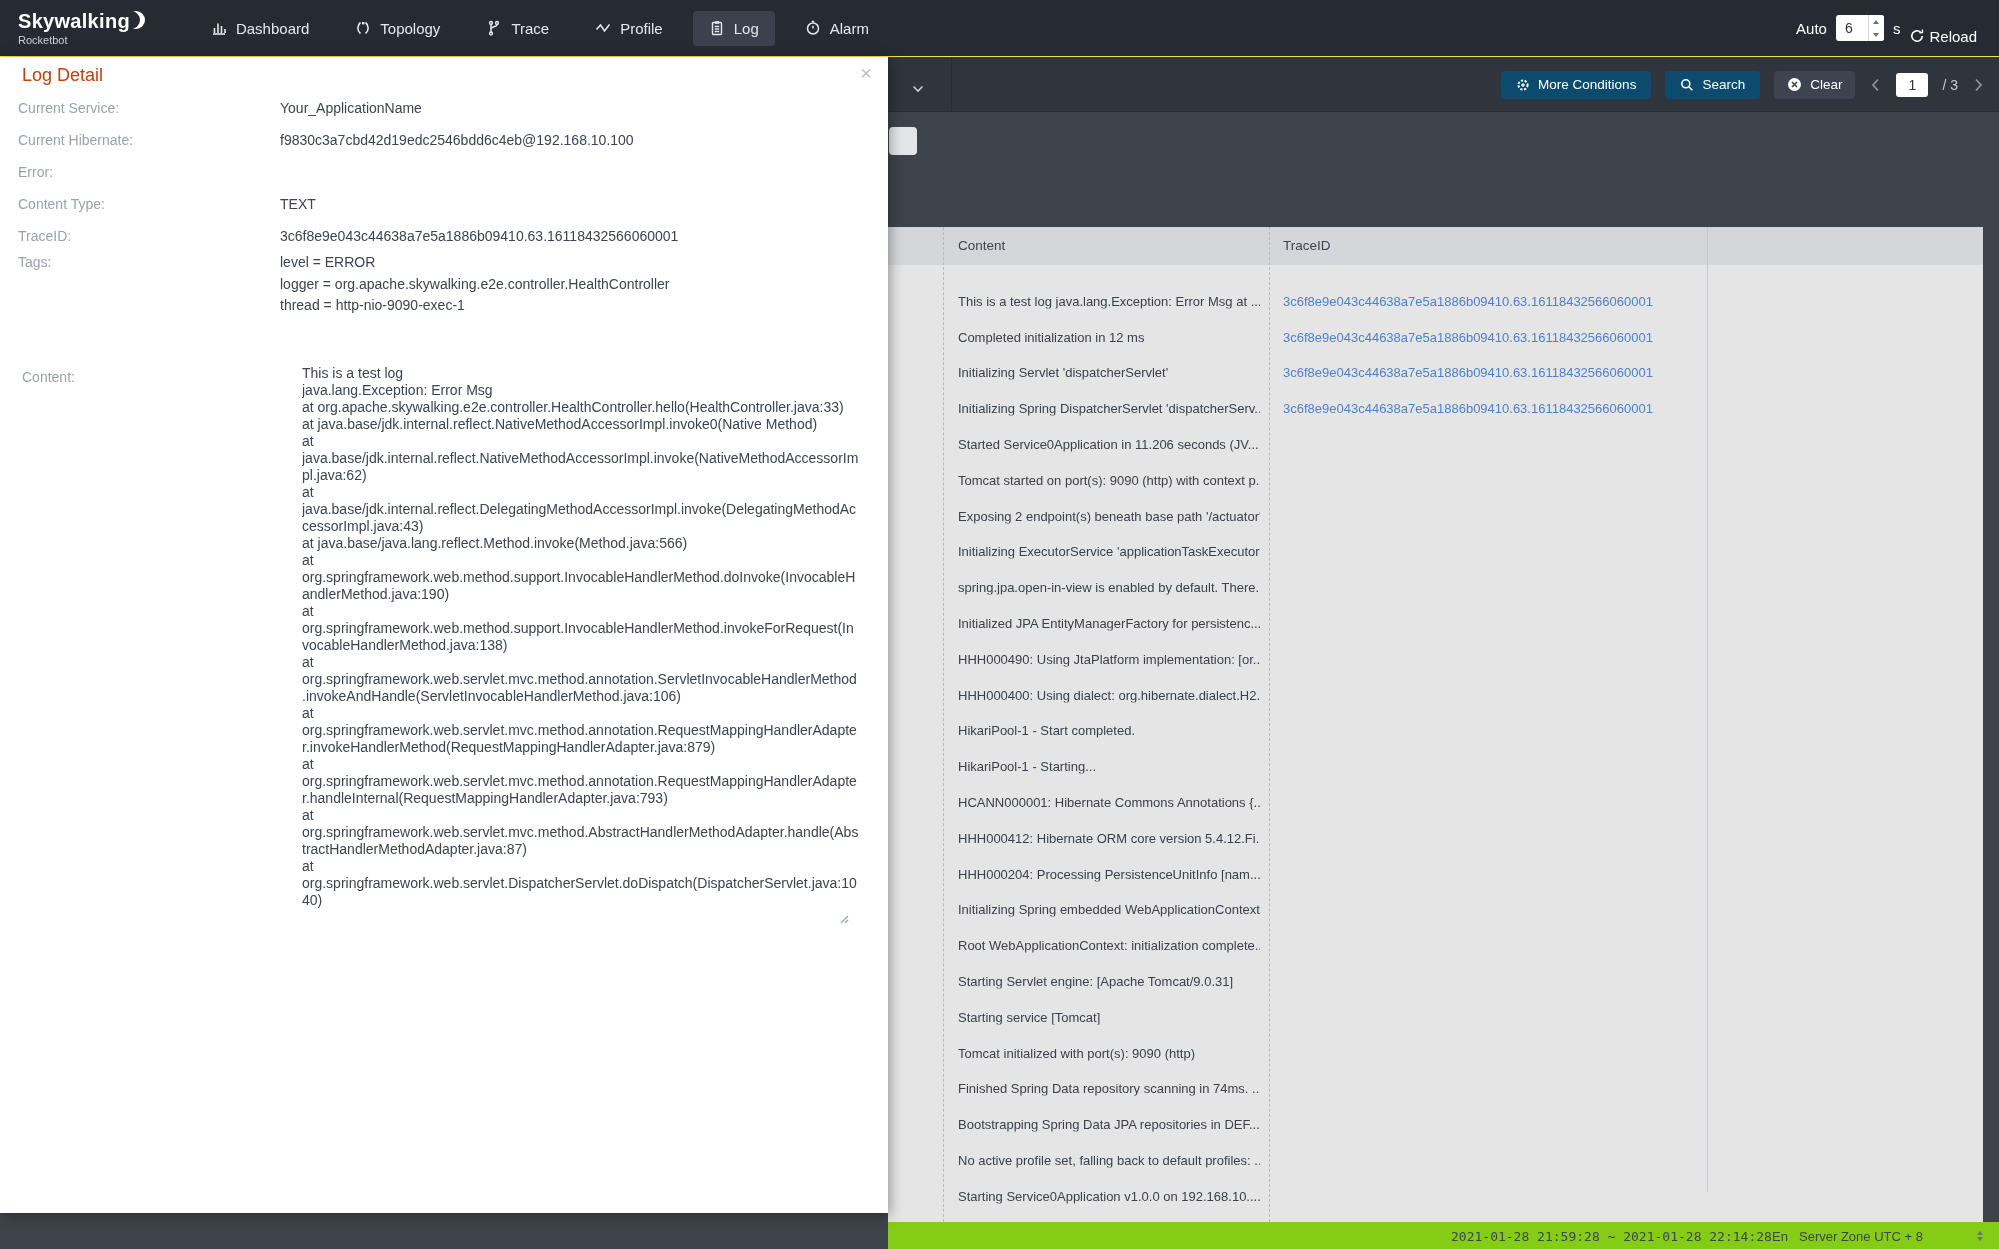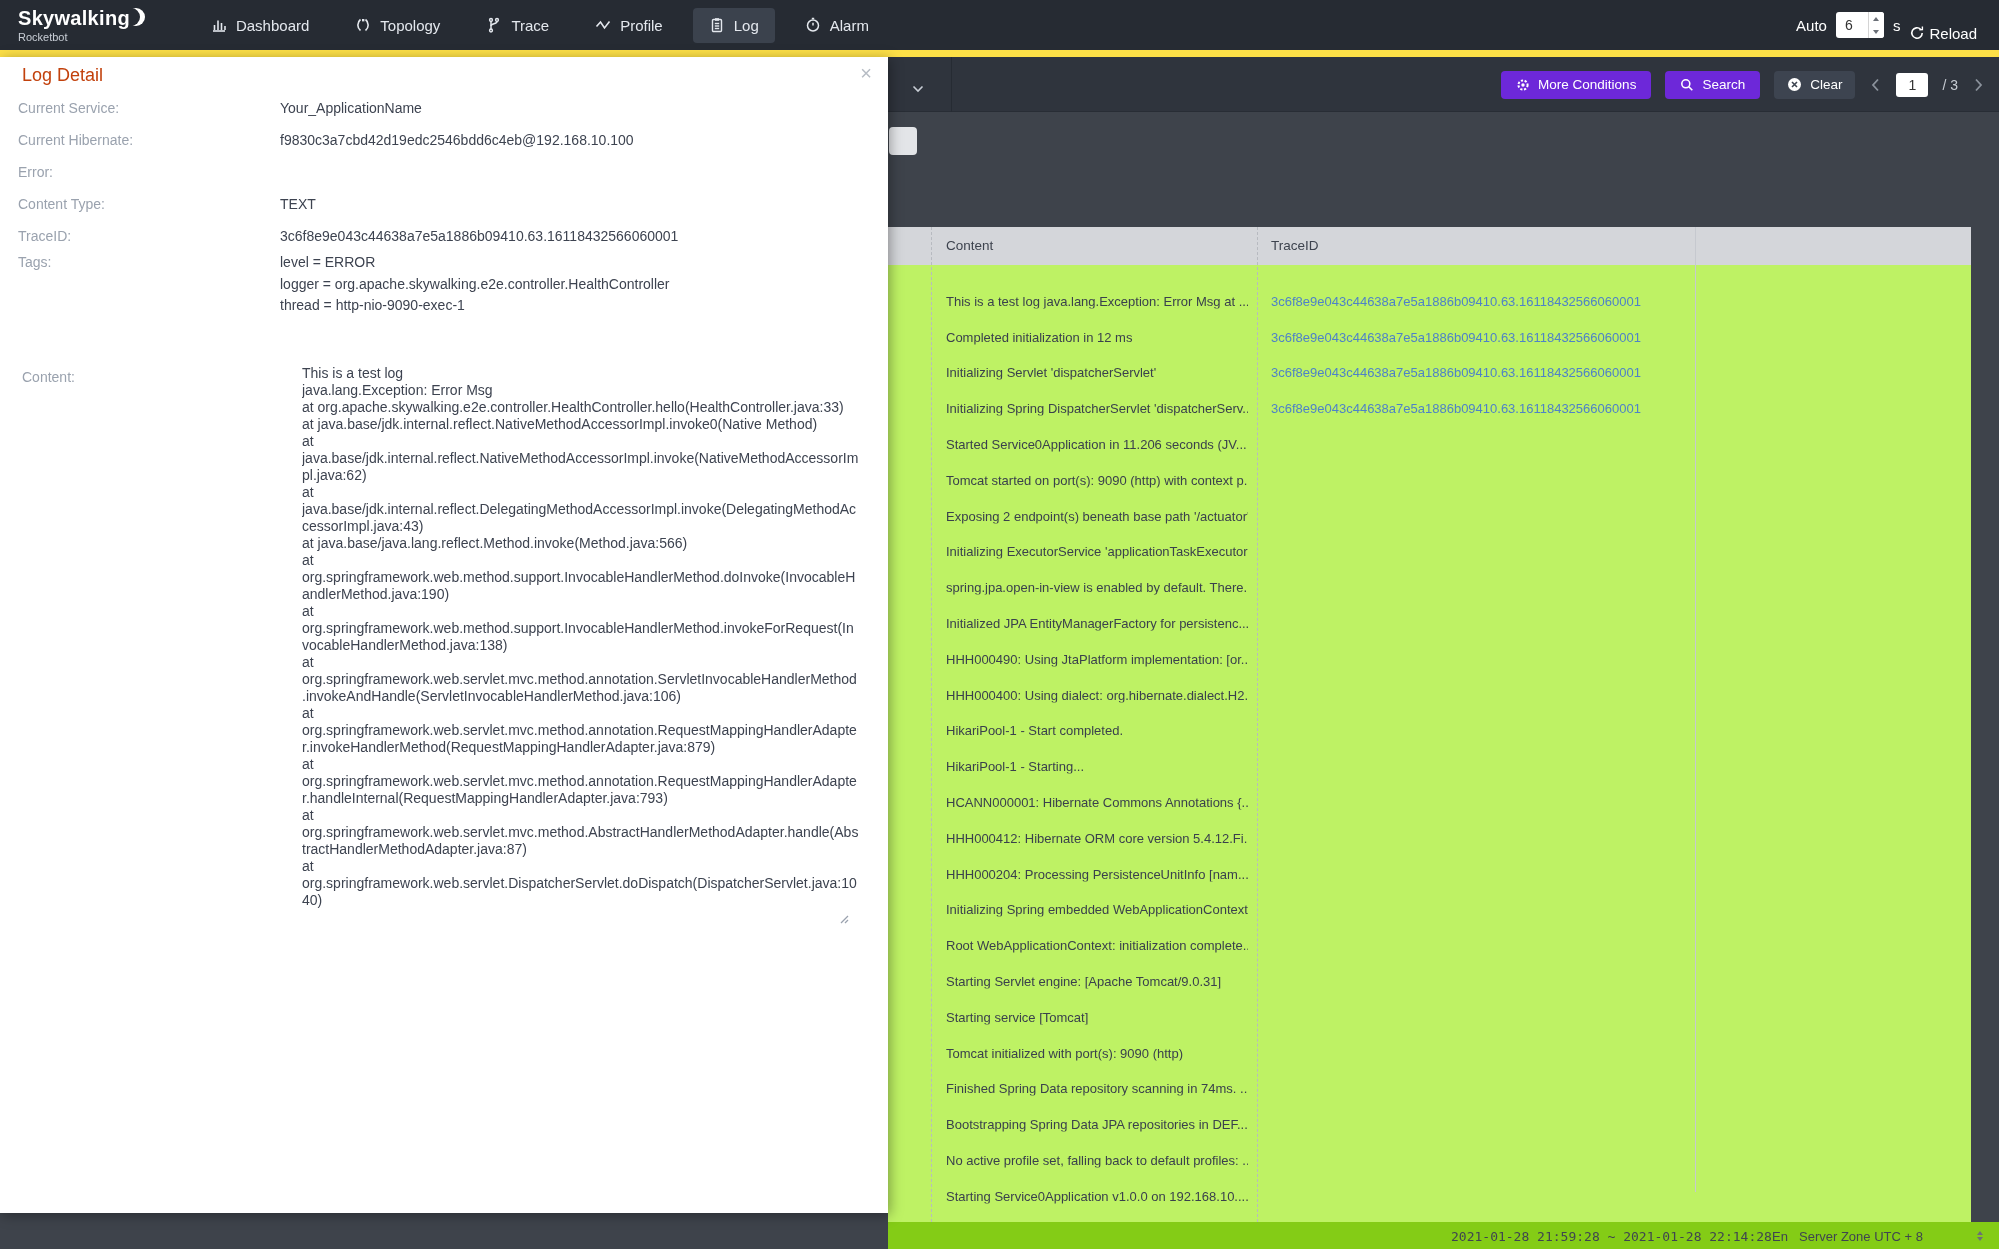--- a/index.html
+++ b/index.html
@@ -1,21 +1,21 @@
 <!DOCTYPE html>
 <html><head>
 <meta charset="utf-8">
 <style>
   html,body{margin:0;padding:0;background:#1b1f26;}
   .screen{position:relative;width:1999px;height:1249px;overflow:hidden;
           font-family:"Liberation Sans",sans-serif;background:#3e434b;}
 
   
   .topnav{position:absolute;left:0;top:0;width:1999px;height:57px;background:#262b33;
-          display:flex;align-items:center;border-bottom:7px solid #fde047;box-sizing:border-box;}
+          display:flex;align-items:center;border-bottom:1px solid #fde047;box-sizing:border-box;}
   .brand{display:flex;flex-direction:column;justify-content:center;padding-left:18px;cursor:pointer;}
   .brand-top{display:flex;align-items:flex-start;gap:2px;}
   .brand-title{color:#fff;font-size:20px;font-weight:700;letter-spacing:.3px;line-height:20px;}
   .brand-sub{color:#c9ced6;font-size:11px;line-height:12px;margin-top:1px;}
   .nav-items{display:flex;align-items:center;margin-left:48px;gap:14px;}
   .nav-item{display:flex;align-items:center;gap:9px;color:#e4e8ee;font-size:15px;
             padding:9px 16px;border-radius:4px;cursor:pointer;white-space:nowrap;}
   .nav-item.active{background:#3b424d;}
   .nicon{display:flex;align-items:center;}
   .nav-right{margin-left:auto;display:flex;align-items:center;gap:9px;padding-right:22px;color:#fff;font-size:15px;}
@@ -28,32 +28,32 @@
   .reload{display:flex;align-items:center;gap:4px;cursor:pointer;margin-top:16px;}
 
   
   .toolbar-band{position:absolute;left:0;top:57px;width:1999px;height:55px;background:#2f343d;
                 border-bottom:1px solid #282d35;box-sizing:border-box;}
   .band-divider{position:absolute;left:951px;top:0;height:55px;width:1px;background:#262b33;}
   .band-chevron{position:absolute;left:912px;top:22px;cursor:pointer;}
   .toolbar-cluster{position:absolute;right:14px;top:0;height:55px;display:flex;align-items:center;gap:14px;}
   .btn{height:28px;display:flex;align-items:center;gap:8px;border-radius:4px;font-size:13.5px;
        color:#fff;cursor:pointer;white-space:nowrap;}
-  .btn.blue{background:#6d28d9;padding:0 15px;justify-content:space-between;}
+  .btn.blue{background:#0c4a6e;padding:0 15px;justify-content:space-between;}
   .btn.dark{background:#3d4450;padding:0 13px;}
   .pag-chevron{display:flex;align-items:center;cursor:pointer;padding:0 2px;}
   .page-box{width:32px;height:24px;background:#fff;border-radius:3px;display:flex;align-items:center;
             justify-content:center;font-size:14px;color:#333;cursor:text;}
   .page-total{color:#c7ccd3;font-size:14px;}
 
   .filter-band{position:absolute;left:0;top:112px;width:1999px;height:115px;background:#3e434b;}
   .hidden-control{position:absolute;left:889px;top:15px;width:28px;height:28px;background:#e3e5e8;border-radius:4px;cursor:pointer;}
 
   
-  .table-area{position:absolute;left:0;top:227px;width:1971px;height:1022px;background:#bef264;}
+  .table-area{position:absolute;left:12px;top:227px;width:1971px;height:1022px;background:#e5e5e5;}
   .table-head{position:absolute;left:0;top:0;width:100%;height:38px;background:#d4d6da;}
   .th{position:absolute;top:0;line-height:38px;font-size:13.5px;color:#3d434e;}
   .th-content{left:946px;}
   .th-trace{left:1271px;}
   .vdiv{position:absolute;top:0;width:0;}
   .vdiv.dashed{border-left:1px dashed #b7bac0;height:995px;}
   .vdiv.solid{border-left:1px solid #c6c9cf;height:965px;}
   .v1{left:931px;} .v2{left:1257px;} .v3{left:1695px;}
   .tbody{position:absolute;left:0;top:38px;right:0;padding-top:18px;}
   .trow{position:relative;height:35.8px;}

